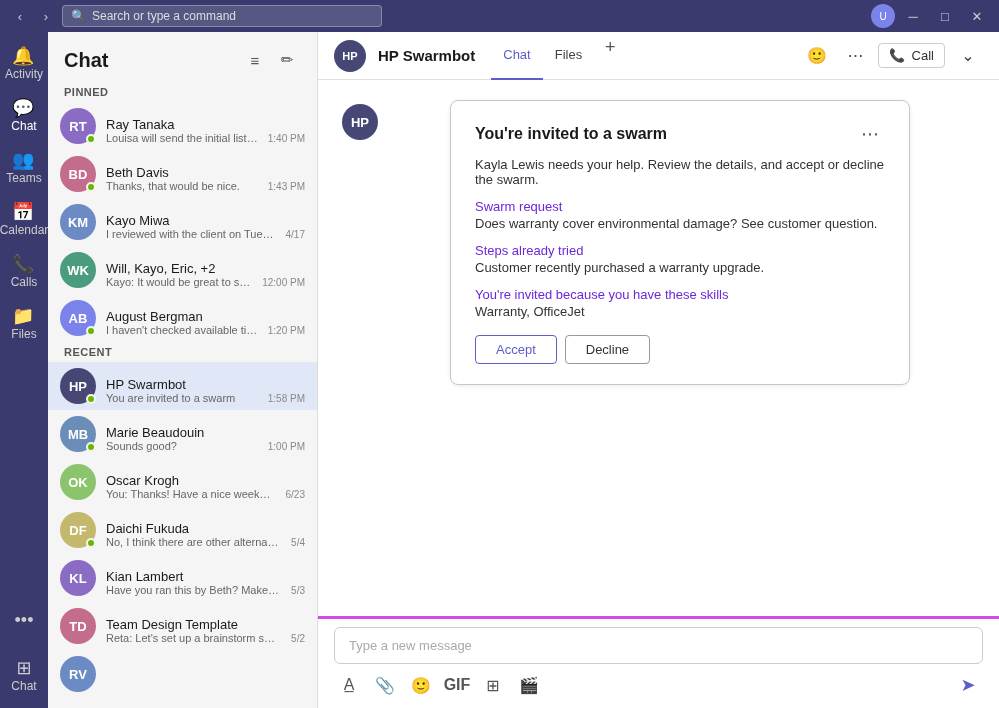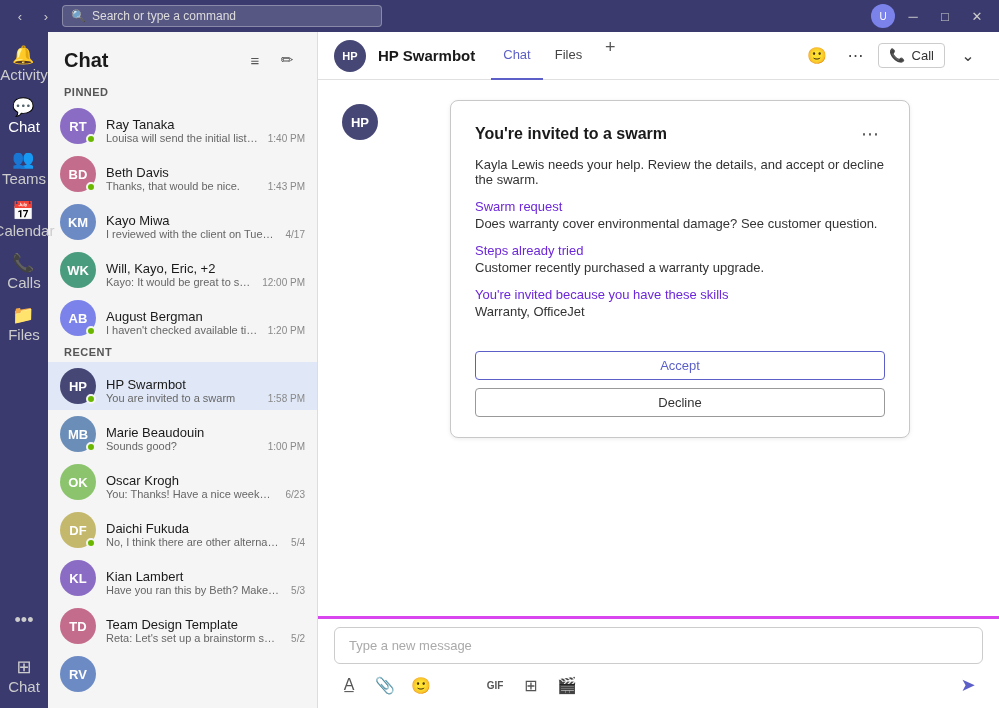--- a/index.html
+++ b/index.html
@@ -52,21 +52,21 @@
       padding: 8px 0; gap: 4px; flex-shrink: 0;
     }
     .nav-item {
       width: 40px; height: 48px; display: flex; flex-direction: column;
       align-items: center; justify-content: center; gap: 2px;
       cursor: pointer; border-radius: 6px; color: #ccc; font-size: 9px;
       position: relative;
     }
     .nav-item.active { color: #fff; }
     .nav-item .nav-icon { font-size: 18px; line-height: 1; }
-    .nav-item .nav-label { font-size: 15px; text-align: center; }
+    .nav-item .nav-label { font-size: 12px; text-align: center; }
     .nav-more { margin-top: auto; }
 
     
     .chat-list-panel {
       width: 270px; background: #f5f5f5; border-right: 1px solid #ddd;
       display: flex; flex-direction: column; flex-shrink: 0; overflow: hidden;
     }
     .chat-list-header {
       padding: 14px 16px 8px;
       display: flex; align-items: center; justify-content: space-between;
@@ -159,21 +159,21 @@
       position: relative;
     }
     .swarm-card-header {
       display: flex; align-items: center; justify-content: space-between; margin-bottom: 10px;
     }
     .swarm-card-title { font-size: 16px; font-weight: 600; color: #1a1a1a; }
     .swarm-card-menu { background: none; border: none; cursor: pointer; font-size: 18px; color: #555; padding: 2px 6px; border-radius: 4px; }
     .swarm-section-title { font-size: 13px; font-weight: 400; color: #6d28d9; margin-top: 12px; margin-bottom: 2px; }
     .swarm-section-body { font-size: 13px; color: #333; }
     .swarm-invite-text { font-size: 13px; color: #333; margin-bottom: 8px; }
-    .swarm-actions { display: flex; gap: 8px; margin-top: 32px; flex-direction: column; }
+    .swarm-actions { display: flex; gap: 8px; margin-top: 16px; }
     .swarm-btn {
       padding: 6px 20px; border-radius: 4px; font-size: 13px; cursor: pointer;
       border: 1px solid #999; background: #fff; color: #333;
     }
     .swarm-btn.accept { border-color: #5b5fc7; color: #5b5fc7; }
 
     
     .msg-row {
       display: flex; align-items: flex-start; gap: 12px; margin-bottom: 8px;
     }
@@ -476,20 +476,20 @@
     </div>
 
     <div class="message-input-area">
       <div class="message-input-box">
         <span style="color:#aaa;">Type a new message</span>
       </div>
       <div class="message-toolbar">
         <button class="msg-tool-btn" title="Format">A̲</button>
         <button class="msg-tool-btn" title="Attach">📎</button>
         <button class="msg-tool-btn" title="Emoji">🙂</button>
-        <button class="msg-tool-btn" title="GIF" style="font-size:10px;font-weight:700;margin-left:38px;">GIF</button>
+        <button class="msg-tool-btn" title="GIF" style="font-size:16px;font-weight:700;">GIF</button>
         <button class="msg-tool-btn" title="Sticker">⊞</button>
         <button class="msg-tool-btn" title="Schedule">🎬</button>
         <button class="msg-send-btn" title="Send">➤</button>
       </div>
     </div>
   </div>
 </div>
 
 </body></html>

